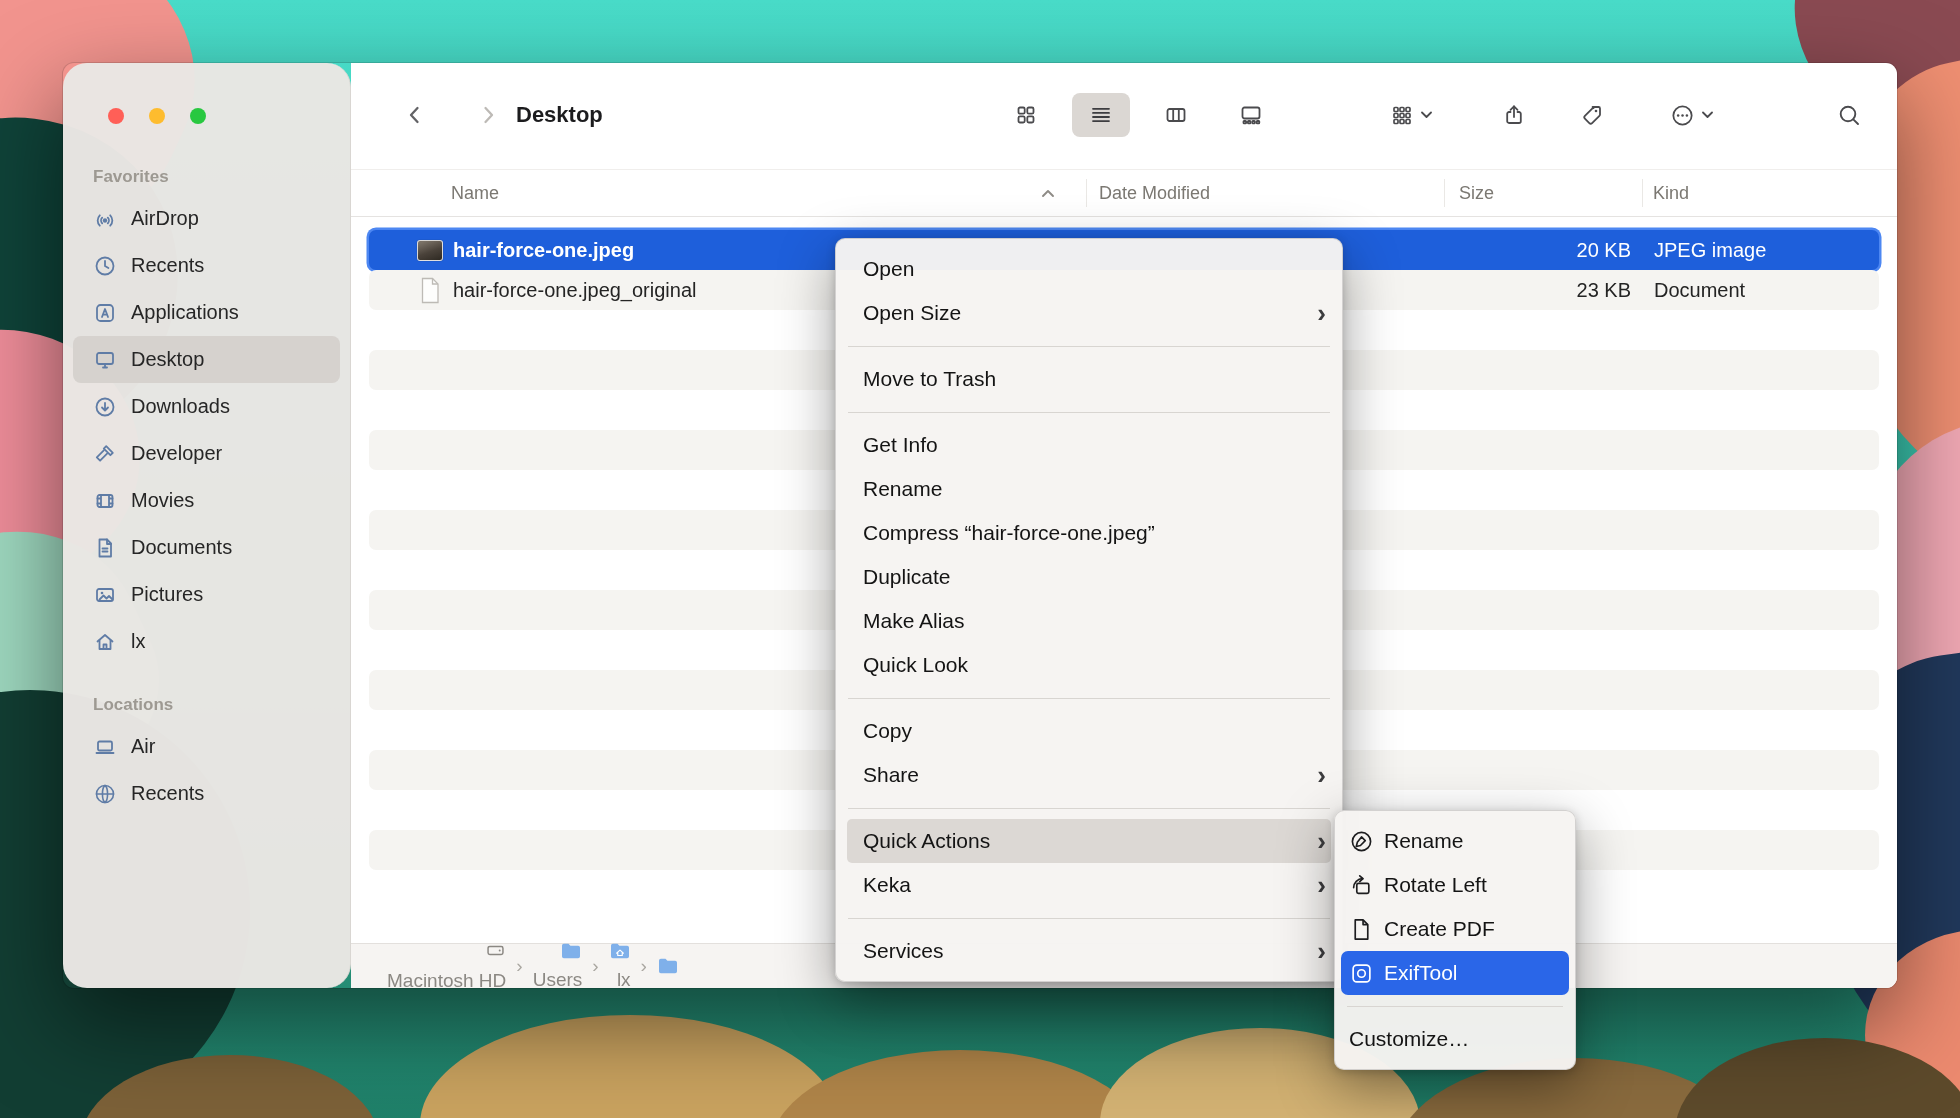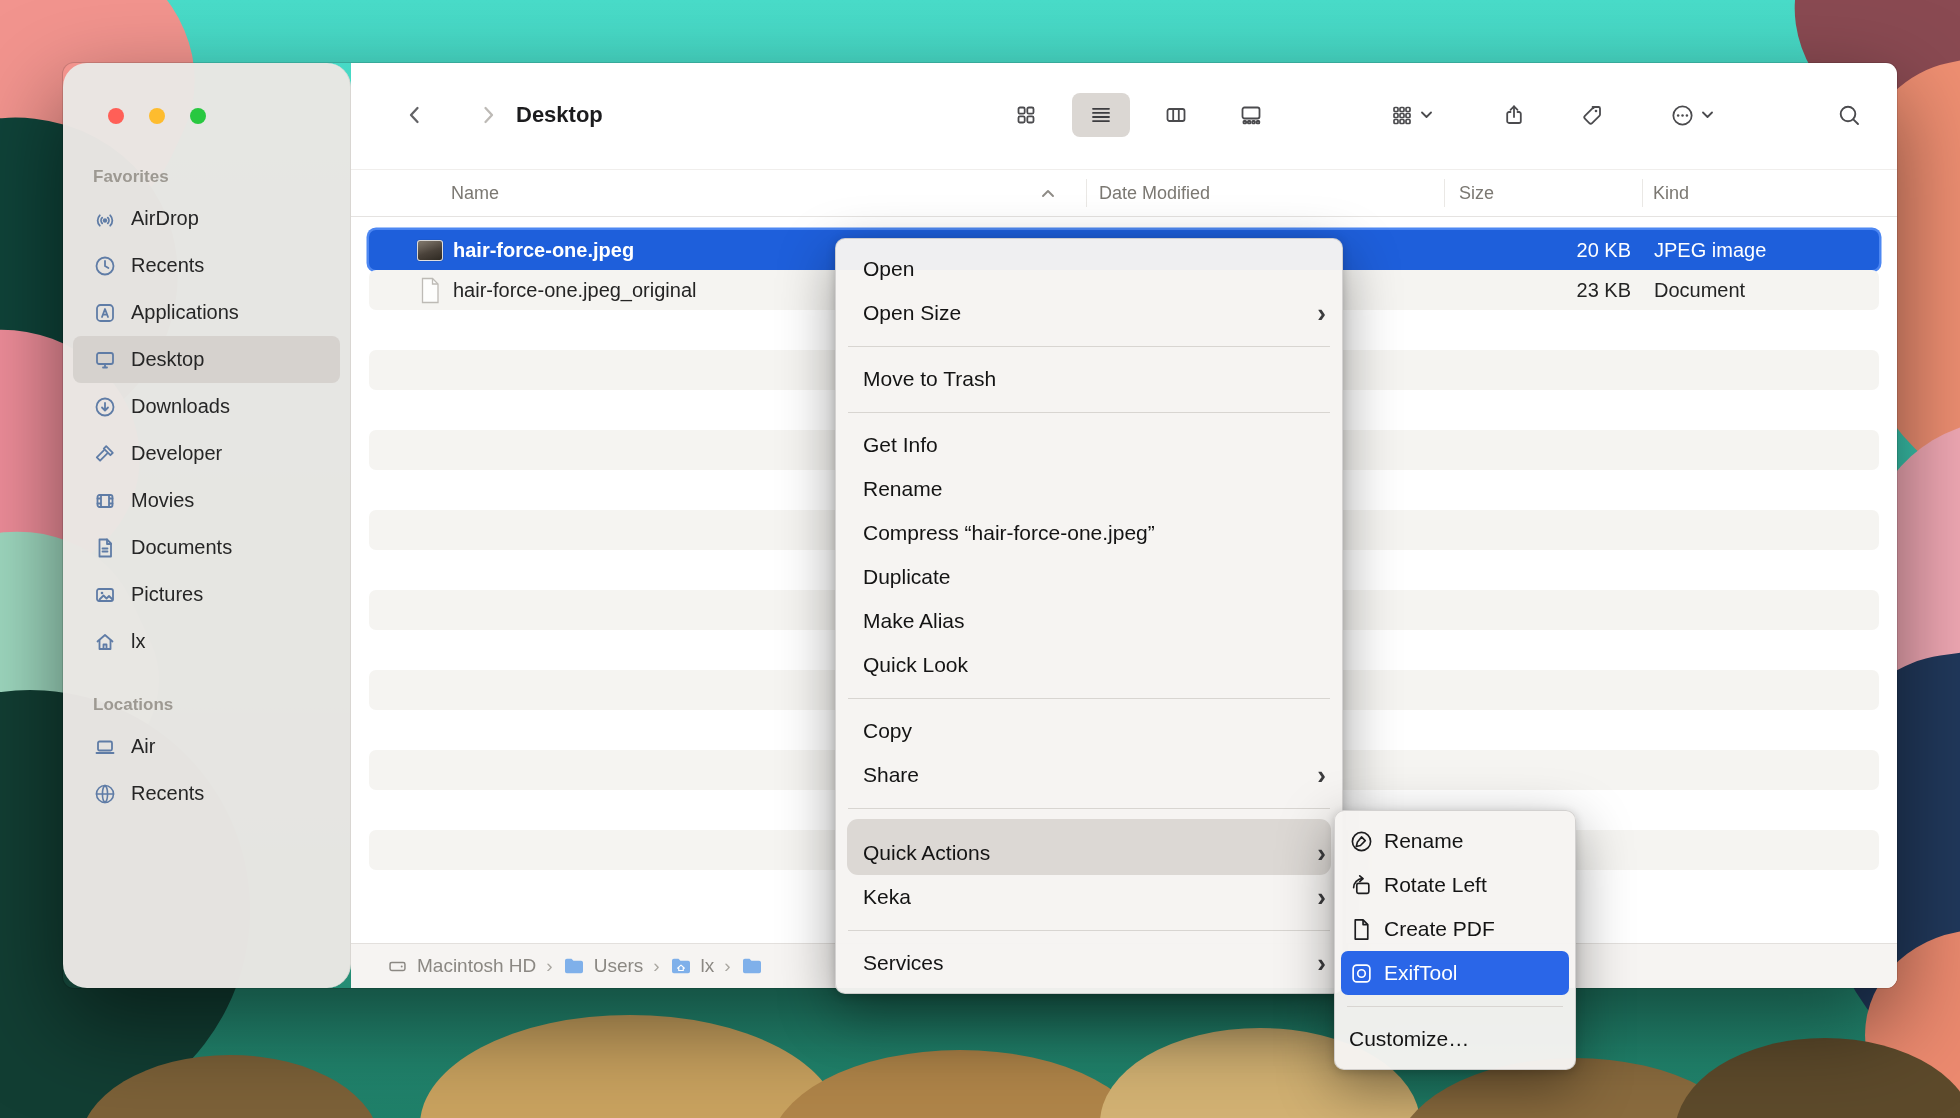--- a/index.html
+++ b/index.html
@@ -44,33 +44,33 @@
   .row.stripe{background:#f5f4f1;}
   .row.selected{background:#1e5fdb;color:#fff;box-shadow:0 0 0 2.5px #4d87f2;padding-left:20px;}
   .ficon{position:absolute;left:48px;top:50%;transform:translateY(-50%);width:26px;height:26px;display:flex;align-items:center;justify-content:center;}
   .thumb{width:26px;height:19px;border-radius:3px;border:1px solid rgba(255,255,255,.8);background:linear-gradient(160deg,#7a7166 10%,#4a423a 55%,#2e2922 100%);box-shadow:0 0 1px rgba(0,0,0,.5);}
   .fname{position:absolute;left:84px;top:50%;transform:translateY(-50%);white-space:nowrap;}
   .row.selected .fname{font-weight:600;}
   .fsize{position:absolute;right:248px;top:50%;transform:translateY(-50%);margin-left:35px;}
   .fkind{position:absolute;left:1285px;top:50%;transform:translateY(-50%);}
   
   .pathbar{position:absolute;left:0;right:0;bottom:0;height:44px;border-top:1px solid #e3e0dd;background:#f6f4f2;display:flex;align-items:center;padding-left:36px;font-size:19px;color:#8b8883;gap:10px;}
-  .pitem{display:flex;align-items:center;gap:9px;}
+  .pitem{display:flex;align-items:flex-end;gap:9px;flex-direction:column;}
   .psep{color:#aaa7a1;}
   
   .menu{
     position:absolute;background:rgba(246,244,242,.97);border-radius:10px;
     box-shadow:0 18px 55px rgba(0,0,0,.38),0 2px 10px rgba(0,0,0,.18);
     border:1px solid rgba(0,0,0,.14);padding:8px 0;font-size:21px;color:#141414;
   }
   .ctx{left:835px;top:238px;width:506px;z-index:10;}
   .sub{left:1334px;top:810px;width:240px;z-index:11;}
   .mi{height:44px;display:flex;align-items:center;padding:0 16px 0 27px;justify-content:space-between;}
   .mi .arrow{font-size:26px;color:#3c3c3e;line-height:1;margin-left:8px;font-weight:600;}
-  .mi.hl{background:#dcd8d4;border-radius:11px;margin:0 11px;padding:12px 5px 0 16px;gap:36px;}
+  .mi.hl{background:#dcd8d4;border-radius:5px;margin:0 11px;padding:0 5px 0 16px;gap:36px;}
   .msep{height:22px;position:relative;margin:0 12px;}
   .msep::after{content:"";position:absolute;left:0;right:0;top:50%;height:1px;background:#d8d5d1;}
   .sub .mi{padding:0 14px;gap:11px;justify-content:flex-start;}
   .sub .mi.blue{background:#2a66e8;color:#fff;border-radius:7px;margin:0 6px;padding:0 8px;}
   .micon{width:24px;height:24px;flex:none;color:#1d1d1f;display:flex;align-items:center;justify-content:center;}
   .blue .micon{color:#fff;}
   svg{display:block;}
 </style>
 </head>
 <body>

